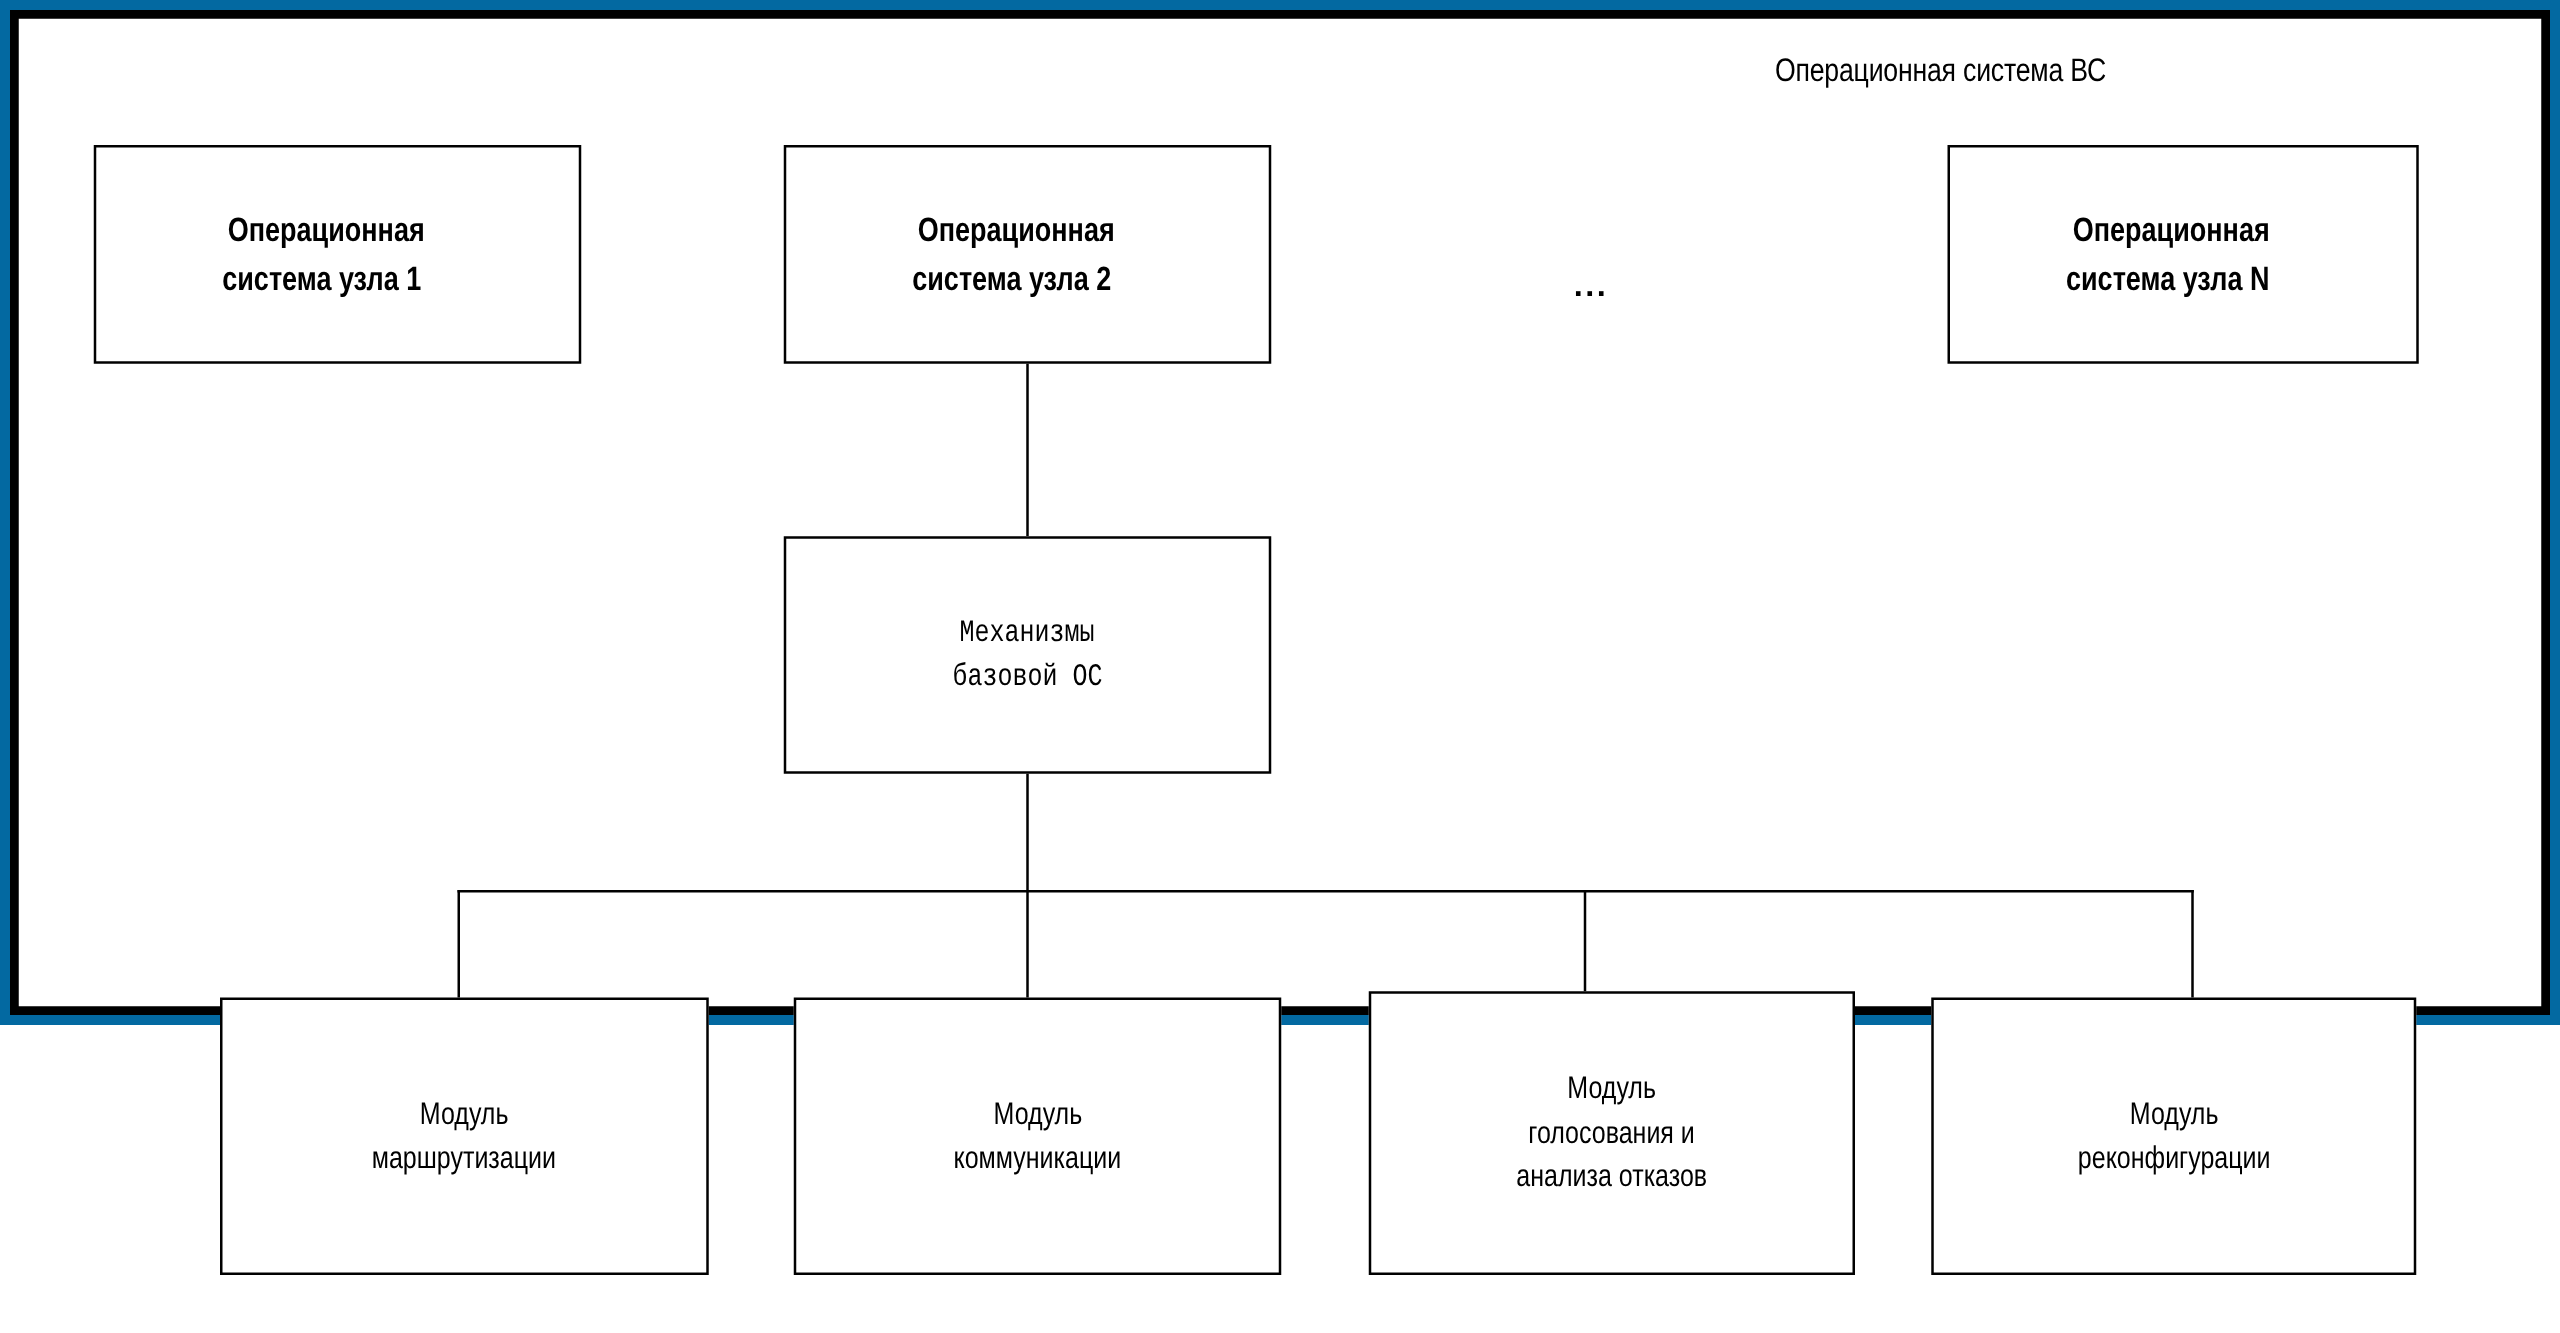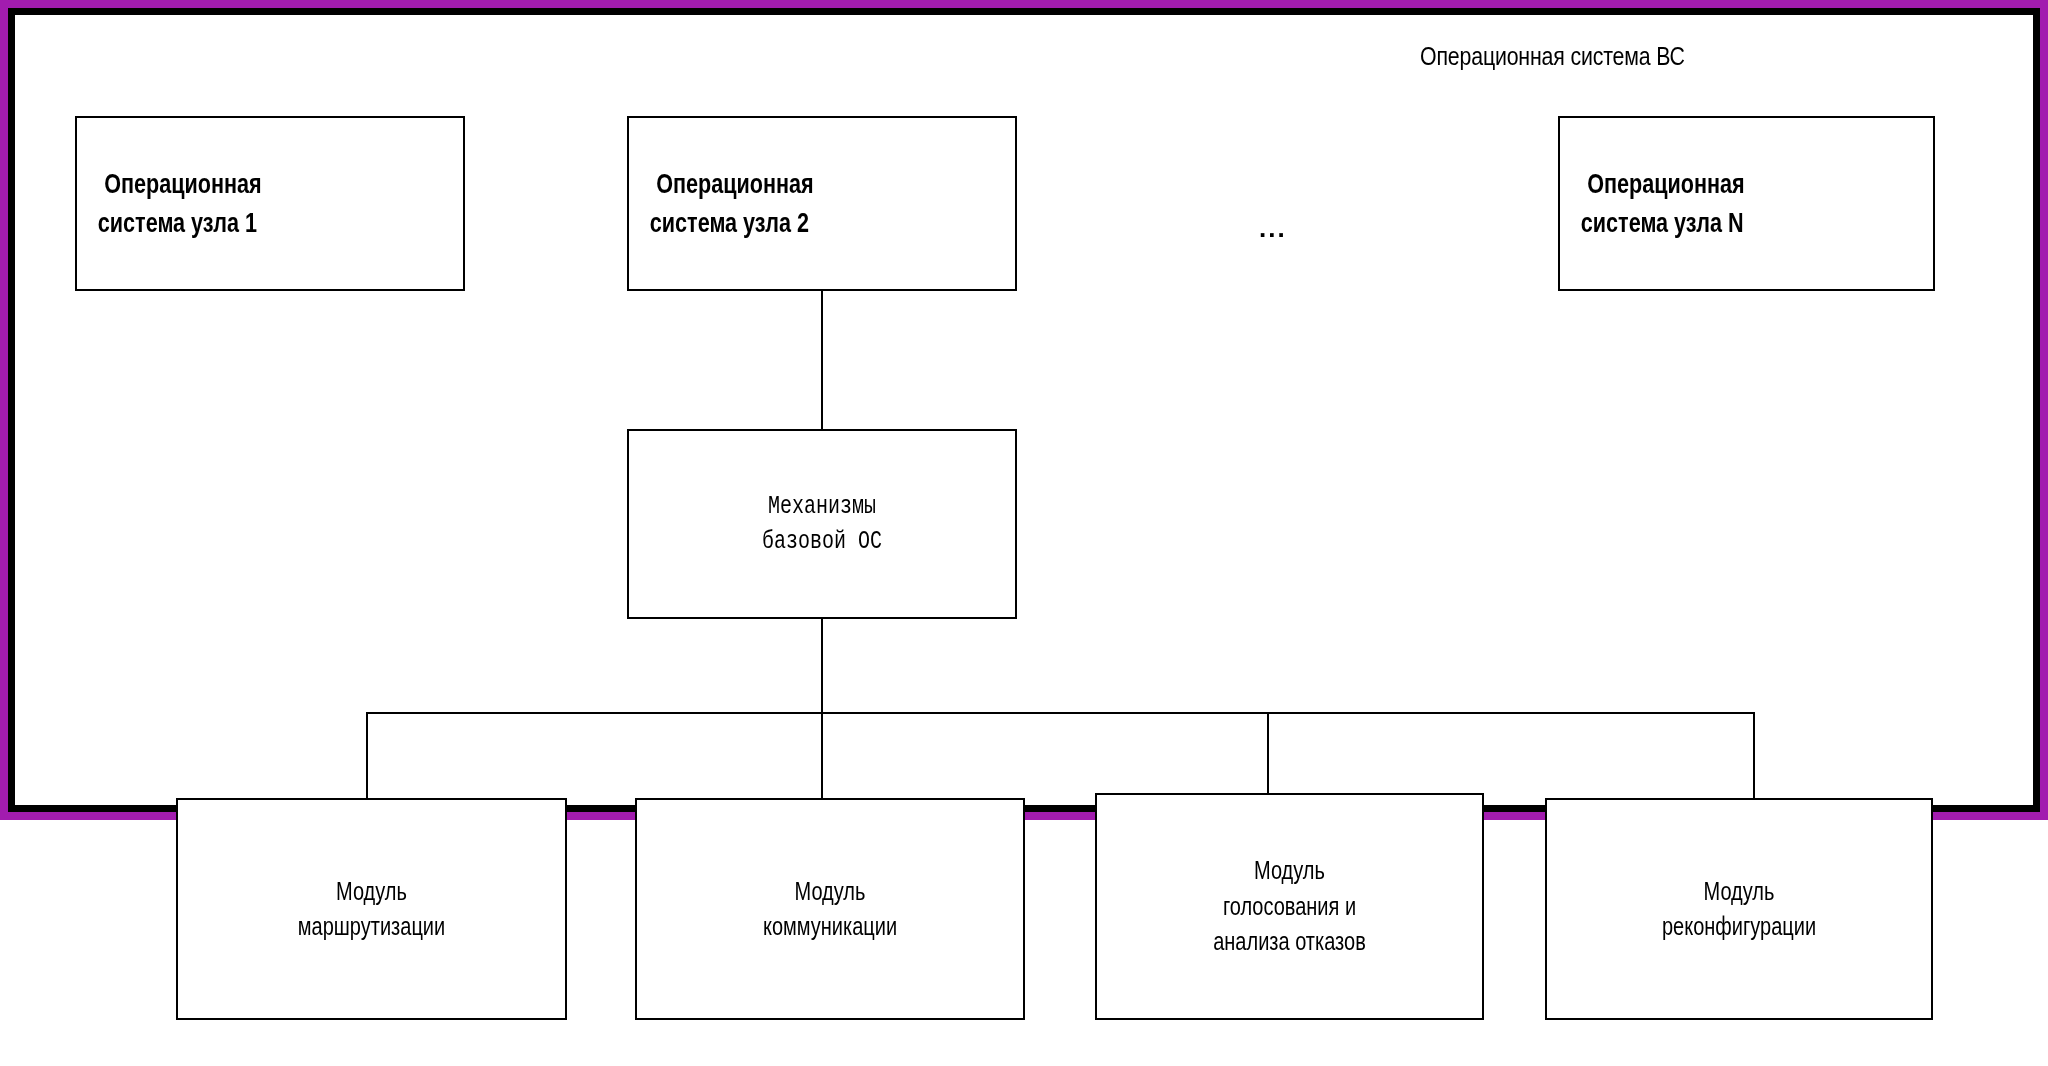--- a/index.html
+++ b/index.html
@@ -14,21 +14,21 @@
     overflow: hidden;
     font-family: "Liberation Sans", "DejaVu Sans", sans-serif;
   }
 
   
   #page {
     position: relative;
     width: 2048px;
     height: 820px;
     box-sizing: border-box;
-    background: #a21caf;
+    background: #0369a1;
     padding: 8px;
   }
   #inner-frame {
     position: relative;
     width: 100%;
     height: 100%;
     box-sizing: border-box;
     background: #ffffff;
     border: 7px solid #000000;
   }
@@ -52,20 +52,21 @@
   
   .node {
     position: absolute;
     box-sizing: border-box;
     border: 2px solid #000000;
     background: #ffffff;
     display: flex;
     flex-direction: column;
     justify-content: center;
     color: #000000;
+    align-items: center;
   }
   .node .line {
     display: block;
     white-space: nowrap;
     transform: scaleX(0.8);
     line-height: 1.42;
   }
 
   
   .node.node-top .line {

